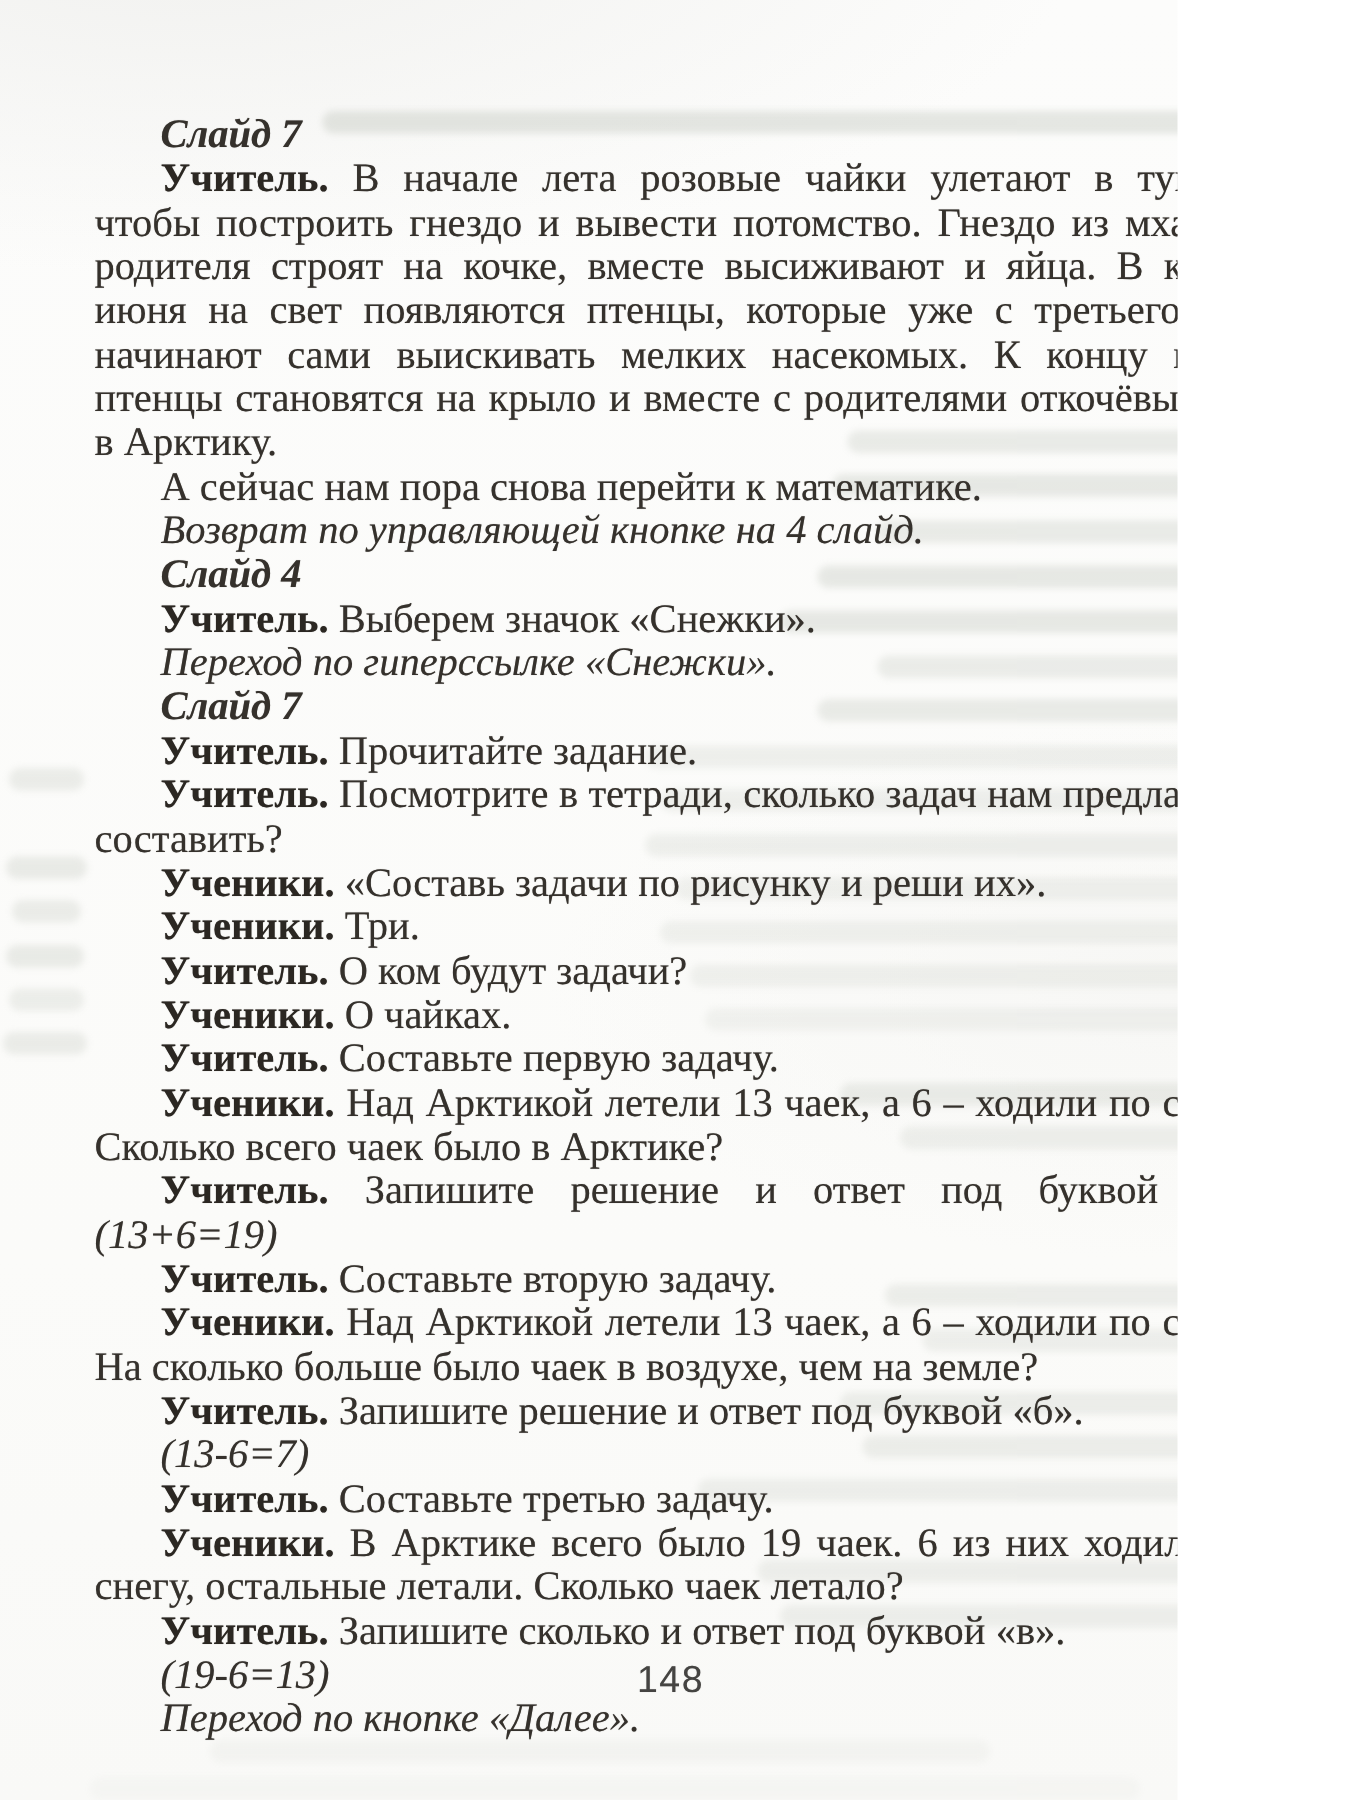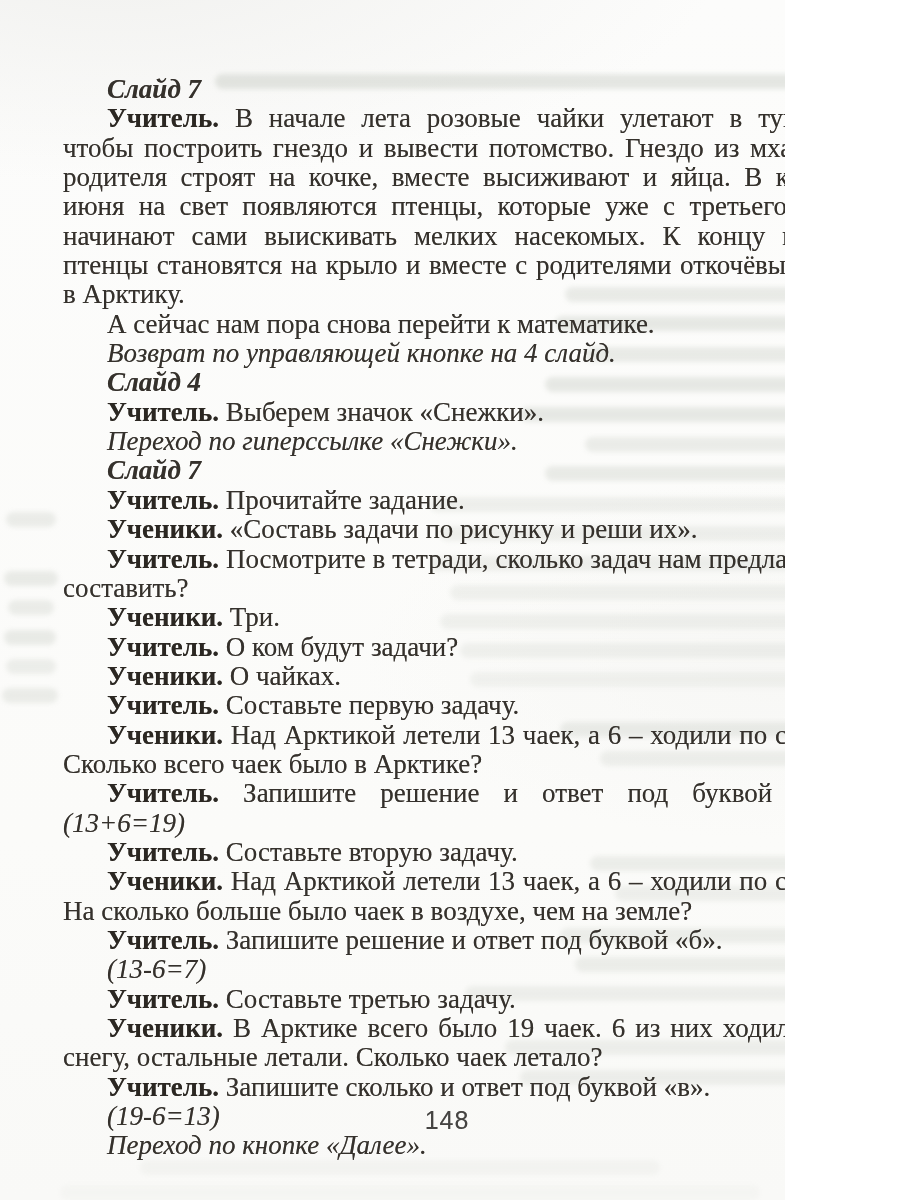--- a/index.html
+++ b/index.html
@@ -102,27 +102,27 @@
     <p class="n"><span>Переход по гиперссылке «Снежки».</span></p>
 
     <p class="h"><span>Слайд 7</span></p>
 
     <p class="d">
       <span class="speaker">Учитель.</span>
       <span>Прочитайте задание.</span>
     </p>
 
     <p class="d">
-      <span class="speaker">Ученики.</span>
-      <span>«Составь задачи по рисунку и реши их».</span>
+      <span class="speaker">Учитель.</span>
+      <span>Посмотрите в тетради, сколько задач нам предла­гают составить?</span>
     </p>
 
     <p class="d">
-      <span class="speaker">Учитель.</span>
-      <span>Посмотрите в тетради, сколько задач нам предла­гают составить?</span>
+      <span class="speaker">Ученики.</span>
+      <span>«Составь задачи по рисунку и реши их».</span>
     </p>
 
     <p class="d">
       <span class="speaker">Ученики.</span>
       <span>Три.</span>
     </p>
 
     <p class="d">
       <span class="speaker">Учитель.</span>
       <span>О ком будут задачи?</span>

